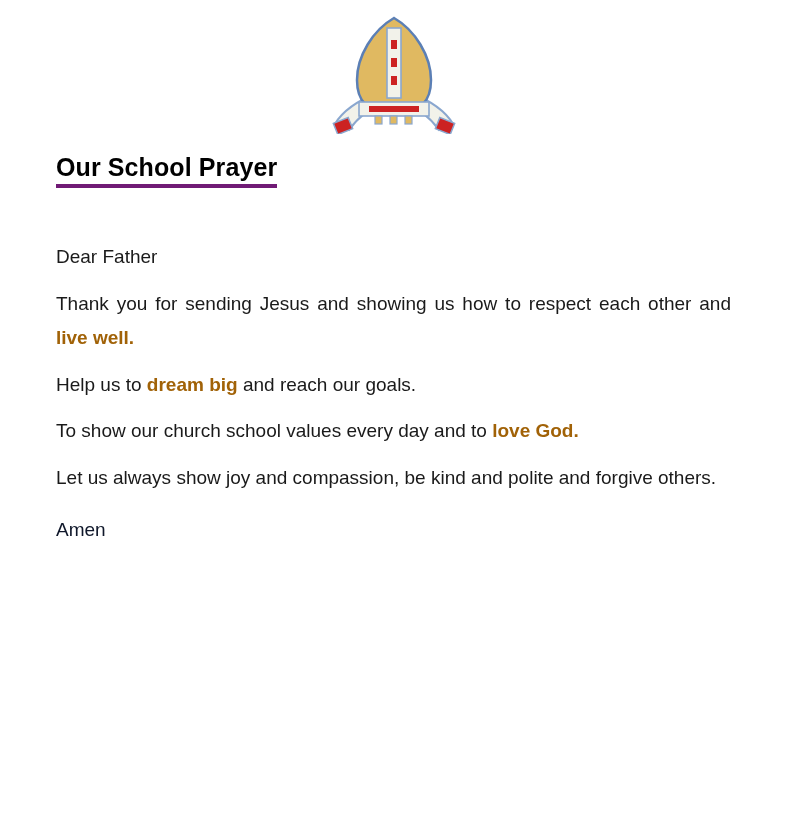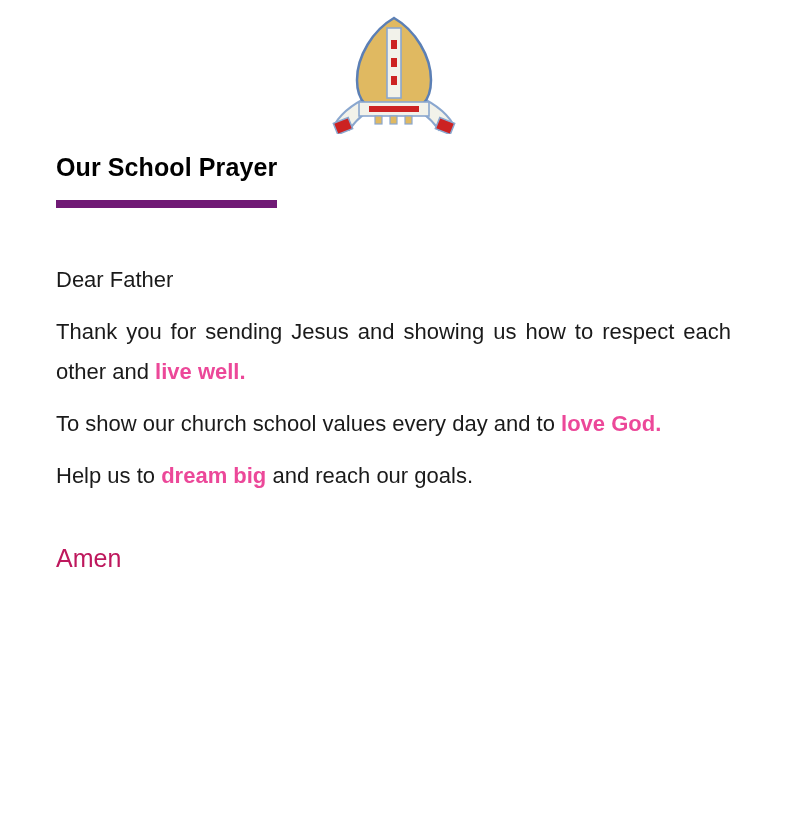--- a/index.html
+++ b/index.html
@@ -31,48 +31,48 @@
     height: 130px;
     box-sizing: border-box;
   }
   .logo-wrap svg {
     display: block;
   }
   h1.title {
     font-size: 25px;
     font-weight: bold;
     margin: 22px 0 0 0;
-    padding: 0 0 18px 0;
+    padding: 0 0 2px 0;
     display: inline-block;
-    border-bottom: 8px solid #701a75;
+    border-bottom: 4px solid #701a75;
     letter-spacing: 0.1px;
     line-height: 1.2;
   }
   .body-text {
     margin-top: 52px;
   }
   p.line {
-    font-size: 22px;
+    font-size: 19px;
     line-height: 1.82;
     margin: 0 0 12px 0;
     text-align: justify;
     text-justify: inter-word;
     color: #1a1a1a;
   }
   p.line.nojustify {
     text-align: left;
   }
   .hl {
-    color: #ec4899;
+    color: #a16207;
     font-weight: bold;
   }
   .amen {
-    margin-top: 48px;
-    font-size: 25px;
-    color: #be185d;
+    margin-top: 24px;
+    font-size: 19px;
+    color: #0f172a;
   }
 </style>
 </head>
 <body>
 
 <div class="page">
 
   <div class="logo-wrap">
     <svg width="150" height="120" viewBox="0 0 150 120" aria-hidden="true">
 
@@ -102,26 +102,29 @@
 
     <p class="line nojustify">
       <span>Dear Father</span>
     </p>
 
     <p class="line">
       <span>Thank you for sending Jesus and showing us how to respect each other and </span><span class="hl">live well.</span>
     </p>
 
     <p class="line nojustify">
+      <span>Help us to </span><span class="hl">dream big</span><span> and reach our goals.</span>
+    </p>
+
+    <p class="line nojustify">
       <span>To show our church school values every day and to </span><span class="hl">love God.</span>
     </p>
 
-    <p class="line nojustify">
-      <span>Help us to </span><span class="hl">dream big</span><span> and reach our goals.</span>
+
+    <p class="line">
+      <span>Let us always show joy and compassion, be kind and polite and forgive others.</span>
     </p>
-
-
 
 
     <p class="amen">Amen</p>
 
   </div>
 </div>
 
 </body></html>

